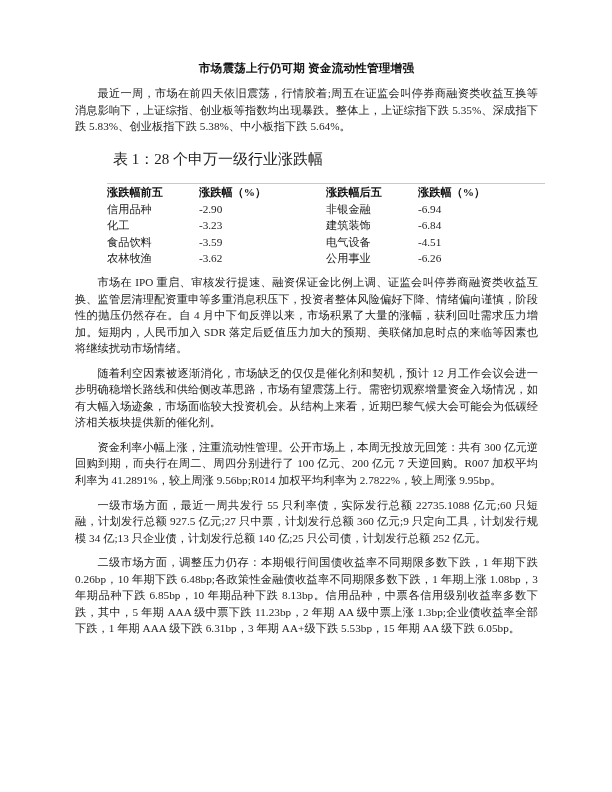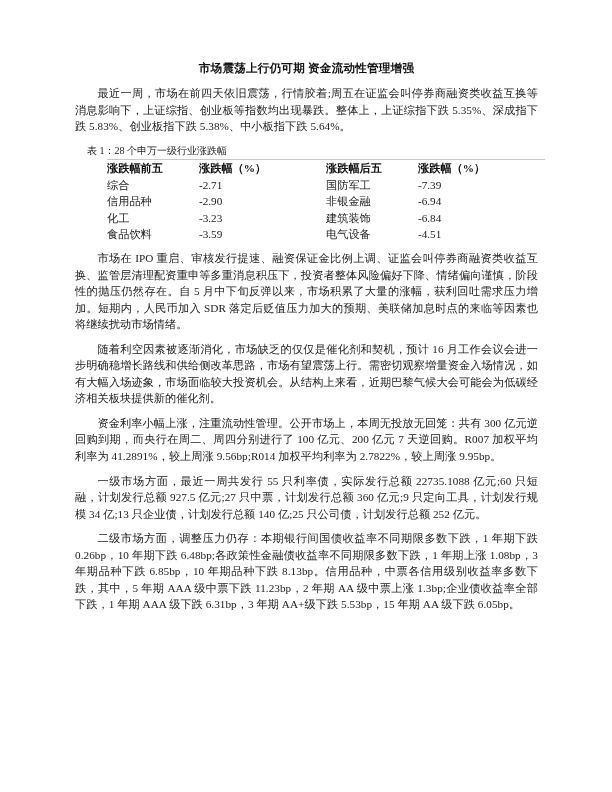--- a/index.html
+++ b/index.html
@@ -46,22 +46,22 @@
     font-size: 11.2px;
     line-height: 16.55px;
     text-align: justify;
     text-justify: inter-ideograph;
     text-indent: 2em;
     color: #1c1c1c;
     letter-spacing: 0.05px;
   }
 
   .table-caption {
-    margin: 0;
-    font-size: 10px;
+    margin: 16px;
+    font-size: 15px;
     line-height: 16.55px;
     text-indent: 2em;
     color: #1c1c1c;
   }
 
   table.ind-table {
     border-collapse: collapse;
     width: 438px;
     margin: 0 0 0 40px;
     border-top: 0.6px solid #c9c9c9;
@@ -108,49 +108,49 @@
       <thead>
         <tr>
           <th class="col-name">涨跌幅前五</th>
           <th class="col-value">涨跌幅（%）</th>
           <th class="col-name2">涨跌幅后五</th>
           <th class="col-value2">涨跌幅（%）</th>
         </tr>
       </thead>
       <tbody>
         <tr>
-          <td>综合</td>
-          <td class="num">-2.71</td>
-          <td>国防军工</td>
-          <td class="num">-7.39</td>
-        </tr>
-        <tr>
           <td>信用品种</td>
           <td class="num">-2.90</td>
           <td>非银金融</td>
           <td class="num">-6.94</td>
         </tr>
         <tr>
           <td>化工</td>
           <td class="num">-3.23</td>
           <td>建筑装饰</td>
           <td class="num">-6.84</td>
         </tr>
         <tr>
           <td>食品饮料</td>
           <td class="num">-3.59</td>
           <td>电气设备</td>
           <td class="num">-4.51</td>
         </tr>
+        <tr>
+          <td>农林牧渔</td>
+          <td class="num">-3.62</td>
+          <td>公用事业</td>
+          <td class="num">-6.26</td>
+        </tr>
       </tbody>
     </table>
 
-    <p class="para">市场在 IPO 重启、审核发行提速、融资保证金比例上调、证监会叫停券商融资类收益互换、监管层清理配资重申等多重消息积压下，投资者整体风险偏好下降、情绪偏向谨慎，阶段性的抛压仍然存在。自 5 月中下旬反弹以来，市场积累了大量的涨幅，获利回吐需求压力增加。短期内，人民币加入 SDR 落定后贬值压力加大的预期、美联储加息时点的来临等因素也将继续扰动市场情绪。</p>
+    <p class="para">市场在 IPO 重启、审核发行提速、融资保证金比例上调、证监会叫停券商融资类收益互换、监管层清理配资重申等多重消息积压下，投资者整体风险偏好下降、情绪偏向谨慎，阶段性的抛压仍然存在。自 4 月中下旬反弹以来，市场积累了大量的涨幅，获利回吐需求压力增加。短期内，人民币加入 SDR 落定后贬值压力加大的预期、美联储加息时点的来临等因素也将继续扰动市场情绪。</p>
 
-    <p class="para">随着利空因素被逐渐消化，市场缺乏的仅仅是催化剂和契机，预计 16 月工作会议会进一步明确稳增长路线和供给侧改革思路，市场有望震荡上行。需密切观察增量资金入场情况，如有大幅入场迹象，市场面临较大投资机会。从结构上来看，近期巴黎气候大会可能会为低碳经济相关板块提供新的催化剂。</p>
+    <p class="para">随着利空因素被逐渐消化，市场缺乏的仅仅是催化剂和契机，预计 12 月工作会议会进一步明确稳增长路线和供给侧改革思路，市场有望震荡上行。需密切观察增量资金入场情况，如有大幅入场迹象，市场面临较大投资机会。从结构上来看，近期巴黎气候大会可能会为低碳经济相关板块提供新的催化剂。</p>
 
     <p class="para">资金利率小幅上涨，注重流动性管理。公开市场上，本周无投放无回笼：共有 300 亿元逆回购到期，而央行在周二、周四分别进行了 100 亿元、200 亿元 7 天逆回购。R007 加权平均利率为 41.2891%，较上周涨 9.56bp;R014 加权平均利率为 2.7822%，较上周涨 9.95bp。</p>
 
     <p class="para">一级市场方面，最近一周共发行 55 只利率债，实际发行总额 22735.1088 亿元;60 只短融，计划发行总额 927.5 亿元;27 只中票，计划发行总额 360 亿元;9 只定向工具，计划发行规模 34 亿;13 只企业债，计划发行总额 140 亿;25 只公司债，计划发行总额 252 亿元。</p>
 
     <p class="para">二级市场方面，调整压力仍存：本期银行间国债收益率不同期限多数下跌，1 年期下跌 0.26bp，10 年期下跌 6.48bp;各政策性金融债收益率不同期限多数下跌，1 年期上涨 1.08bp，3 年期品种下跌 6.85bp，10 年期品种下跌 8.13bp。信用品种，中票各信用级别收益率多数下跌，其中，5 年期 AAA 级中票下跌 11.23bp，2 年期 AA 级中票上涨 1.3bp;企业债收益率全部下跌，1 年期 AAA 级下跌 6.31bp，3 年期 AA+级下跌 5.53bp，15 年期 AA 级下跌 6.05bp。</p>
 
   </div>
 </div>
 

